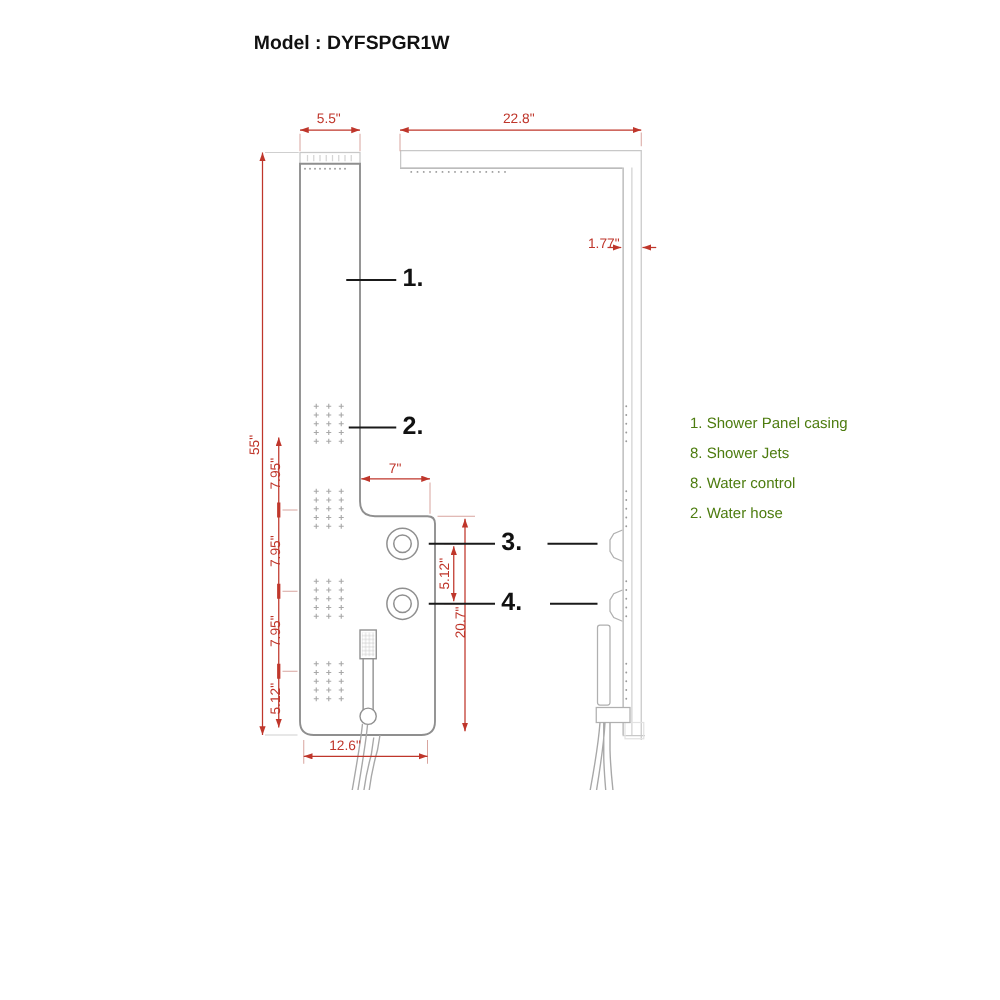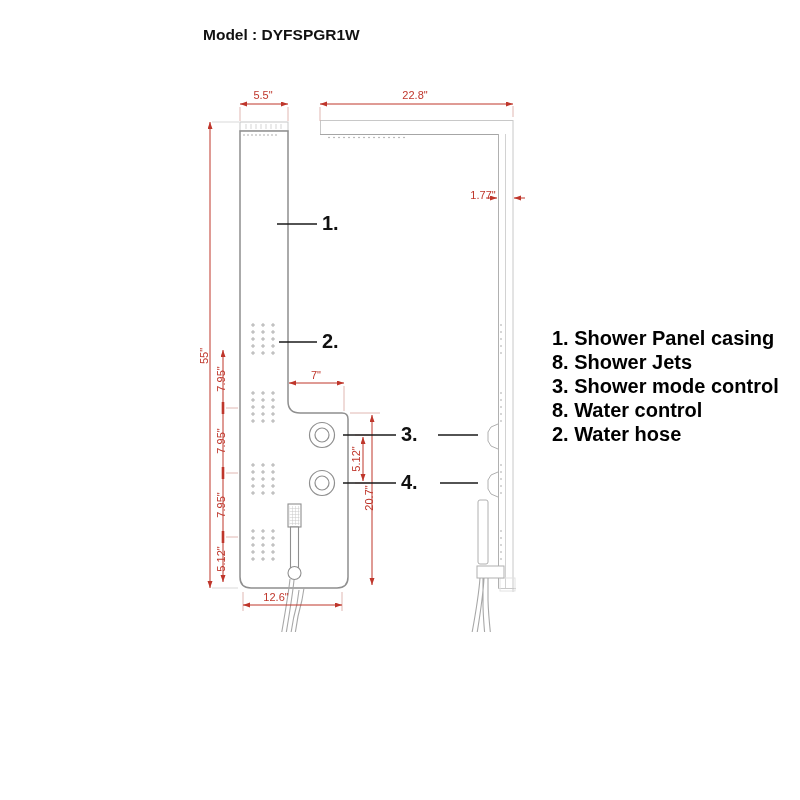--- a/index.html
+++ b/index.html
@@ -1,21 +1,21 @@
 <!DOCTYPE html>
 <html><head>
 <meta charset="utf-8">
 <style>
   html,body{margin:0;padding:0;background:#fff;}
   .stage{position:relative;width:800px;height:632px;background:#fff;overflow:hidden;
          font-family:"Liberation Sans",sans-serif;}
   .stage svg{position:absolute;left:0;top:0;}
   .txt{position:absolute;white-space:nowrap;}
   .title{font-size:15.5px;font-weight:bold;color:#111;}
-  .legend{font-size:20px;color:#000000;line-height:24px;font-weight:bold;}
+  .legend{font-size:12px;color:#4d7c0f;line-height:24px;}
   .callout{font-size:20px;font-weight:bold;color:#111;}
   .dim{font-size:11px;color:#bf362b;}
   .dim.center{transform:translate(-50%,0);}
   .dim.rot{transform:translate(-50%,-50%) rotate(-90deg);}
 </style>
 </head>
 <body>
 
 <div class="stage">
 
@@ -179,18 +179,17 @@
 
   <div class="txt callout" style="left:322px;top:212px;">1.</div>
   <div class="txt callout" style="left:322px;top:330px;">2.</div>
   <div class="txt callout" style="left:401px;top:423px;">3.</div>
   <div class="txt callout" style="left:401px;top:471px;">4.</div>
   <div class="txt callout" style="left:366px;top:664px;">5.</div>
 
   <div class="txt legend" style="left:552px;top:326px;">
     <div>1. Shower Panel casing</div>
     <div>8. Shower Jets</div>
-    <div>3. Shower mode control</div>
     <div>8. Water control</div>
     <div>2. Water hose</div>
   </div>
 
 </div>
 
 </body></html>

